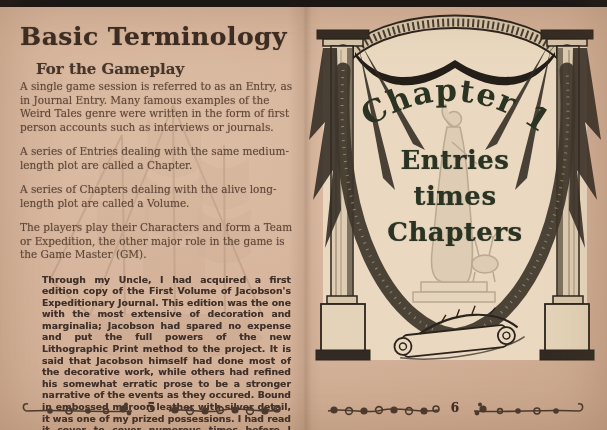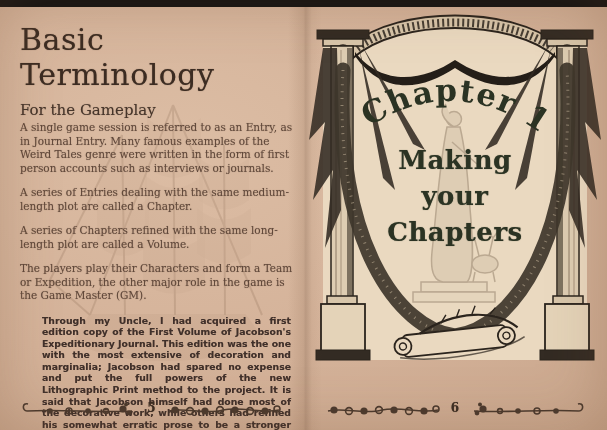--- a/index.html
+++ b/index.html
@@ -13,25 +13,25 @@
     background:linear-gradient(to right, rgba(110,75,50,0) 0%, rgba(110,75,50,.14) 45%, rgba(90,60,40,.22) 52%, rgba(110,75,50,.06) 70%, rgba(110,75,50,0) 100%);}
   .vignette{position:absolute;inset:0;box-shadow:inset 0 0 60px rgba(120,80,50,.28);pointer-events:none;}
 
   .page{position:absolute;top:0;height:430px;}
   .page-left{left:0;width:303px;}
   .page-right{left:303px;width:304px;}
 
   
   .lp-inner{position:absolute;left:20px;right:10px;top:22px;}
   .book-title{
-    font-size:30px;font-weight:normal;color:#3c2c22;letter-spacing:.5px;
+    font-size:25px;font-weight:bold;color:#3c2c22;letter-spacing:.5px;
     text-shadow:0 0 1px rgba(60,40,28,.55);margin:0 0 6px 0;
   }
   .sec-heading{
-    font-size:15px;font-weight:normal;color:#46352a;margin:9px 0 2px 0;
+    font-size:15px;font-weight:bold;color:#46352a;margin:9px 0 2px 16px;
     text-shadow:0 0 1px rgba(70,53,42,.4);
   }
   .body-par{
     font-size:10.5px;line-height:13.5px;color:#60483a;margin:0 0 11px 0;
     text-shadow:0 0 1px rgba(96,72,58,.45);
   }
   .excerpt{
     margin:12px 2px 0 22px;text-align:justify;
     font-family:"DejaVu Sans", sans-serif;font-weight:bold;
     font-size:9.3px;line-height:11.6px;color:#40302a;
@@ -87,21 +87,21 @@
         <line x1="133" y1="30" x2="50" y2="240"></line>
       </g>
     </svg>
 
     <div class="lp-inner">
       <h1 class="book-title">Basic Terminology</h1>
 
       <h2 class="sec-heading">For the Gameplay</h2>
       <p class="body-par">A single game session is referred to as an Entry, as in Journal Entry. Many famous examples of the Weird Tales genre were written in the form of first person accounts such as interviews or journals.</p>
       <p class="body-par">A series of Entries dealing with the same medium-length plot are called a Chapter.</p>
-      <p class="body-par">A series of Chapters refined with the same long-length plot are called a Volume.</p>
+      <p class="body-par">A series of Chapters dealing with the alive long-length plot are called a Volume.</p>
 
       <p class="body-par">The players play their Characters and form a Team or Expedition, the other major role in the game is the Game Master (GM).</p>
 
       <p class="excerpt">Through my Uncle, I had acquired a first edition copy of the First Volume of Jacobson's Expeditionary Journal. This edition was the one with the most extensive of decoration and marginalia; Jacobson had spared no expense and put the full powers of the new Lithographic Print method to the project. It is said that Jacobson himself had done most of the decorative work, while others had refined his somewhat erratic prose to be a stronger narrative of the events as they occured. Bound in embossed maroon leather with silver detail, it was one of my prized possessions. I had read it cover to cover numerous times before I spotted a pattern I had not recognised earlier. It was then that the marginalia came alive in a way few may ever realise, and I was determined to discover more.</p>
     </div>
 
     <div class="footer">
       <svg class="flourish" width="118" height="16" viewBox="0 0 118 16">
         <g stroke="#4a392d" fill="none" stroke-width="1.6">
           <path d="M7 11 C2 11 2 2 8 4"></path>
@@ -212,22 +212,22 @@
         <path d="M140 322 L146 314 M156 318 L160 310 M172 316 L176 308 M190 318 L196 312" fill="none" stroke-width="1.4"></path>
       </g>
 
       <path id="arcpath" d="M50 138 Q152 60 254 146" fill="none"></path>
       <text font-family="DejaVu Serif, serif" font-size="31" font-weight="bold" fill="#2b3323" letter-spacing="1.5">
         <textPath href="#arcpath" startOffset="50%" text-anchor="middle">Chapter 1</textPath>
       </text>
     </svg>
 
     <div class="chapter-title">
-      <div>Making</div>
-      <div>your</div>
+      <div>Entries</div>
+      <div>times</div>
       <div>Chapters</div>
     </div>
 
     <div class="footer">
       <svg class="flourish" width="118" height="16" viewBox="0 0 118 16">
         <path d="M4 11 C20 7 40 15 58 10 C76 6 96 14 114 10" stroke="#4a392d" fill="none" stroke-width="1.4"></path>
         <g fill="#4a392d">
           <circle cx="10" cy="10" r="3.6"></circle>
             <circle cx="40" cy="11" r="3.6"></circle>
           <circle cx="70" cy="10" r="3.6"></circle>

